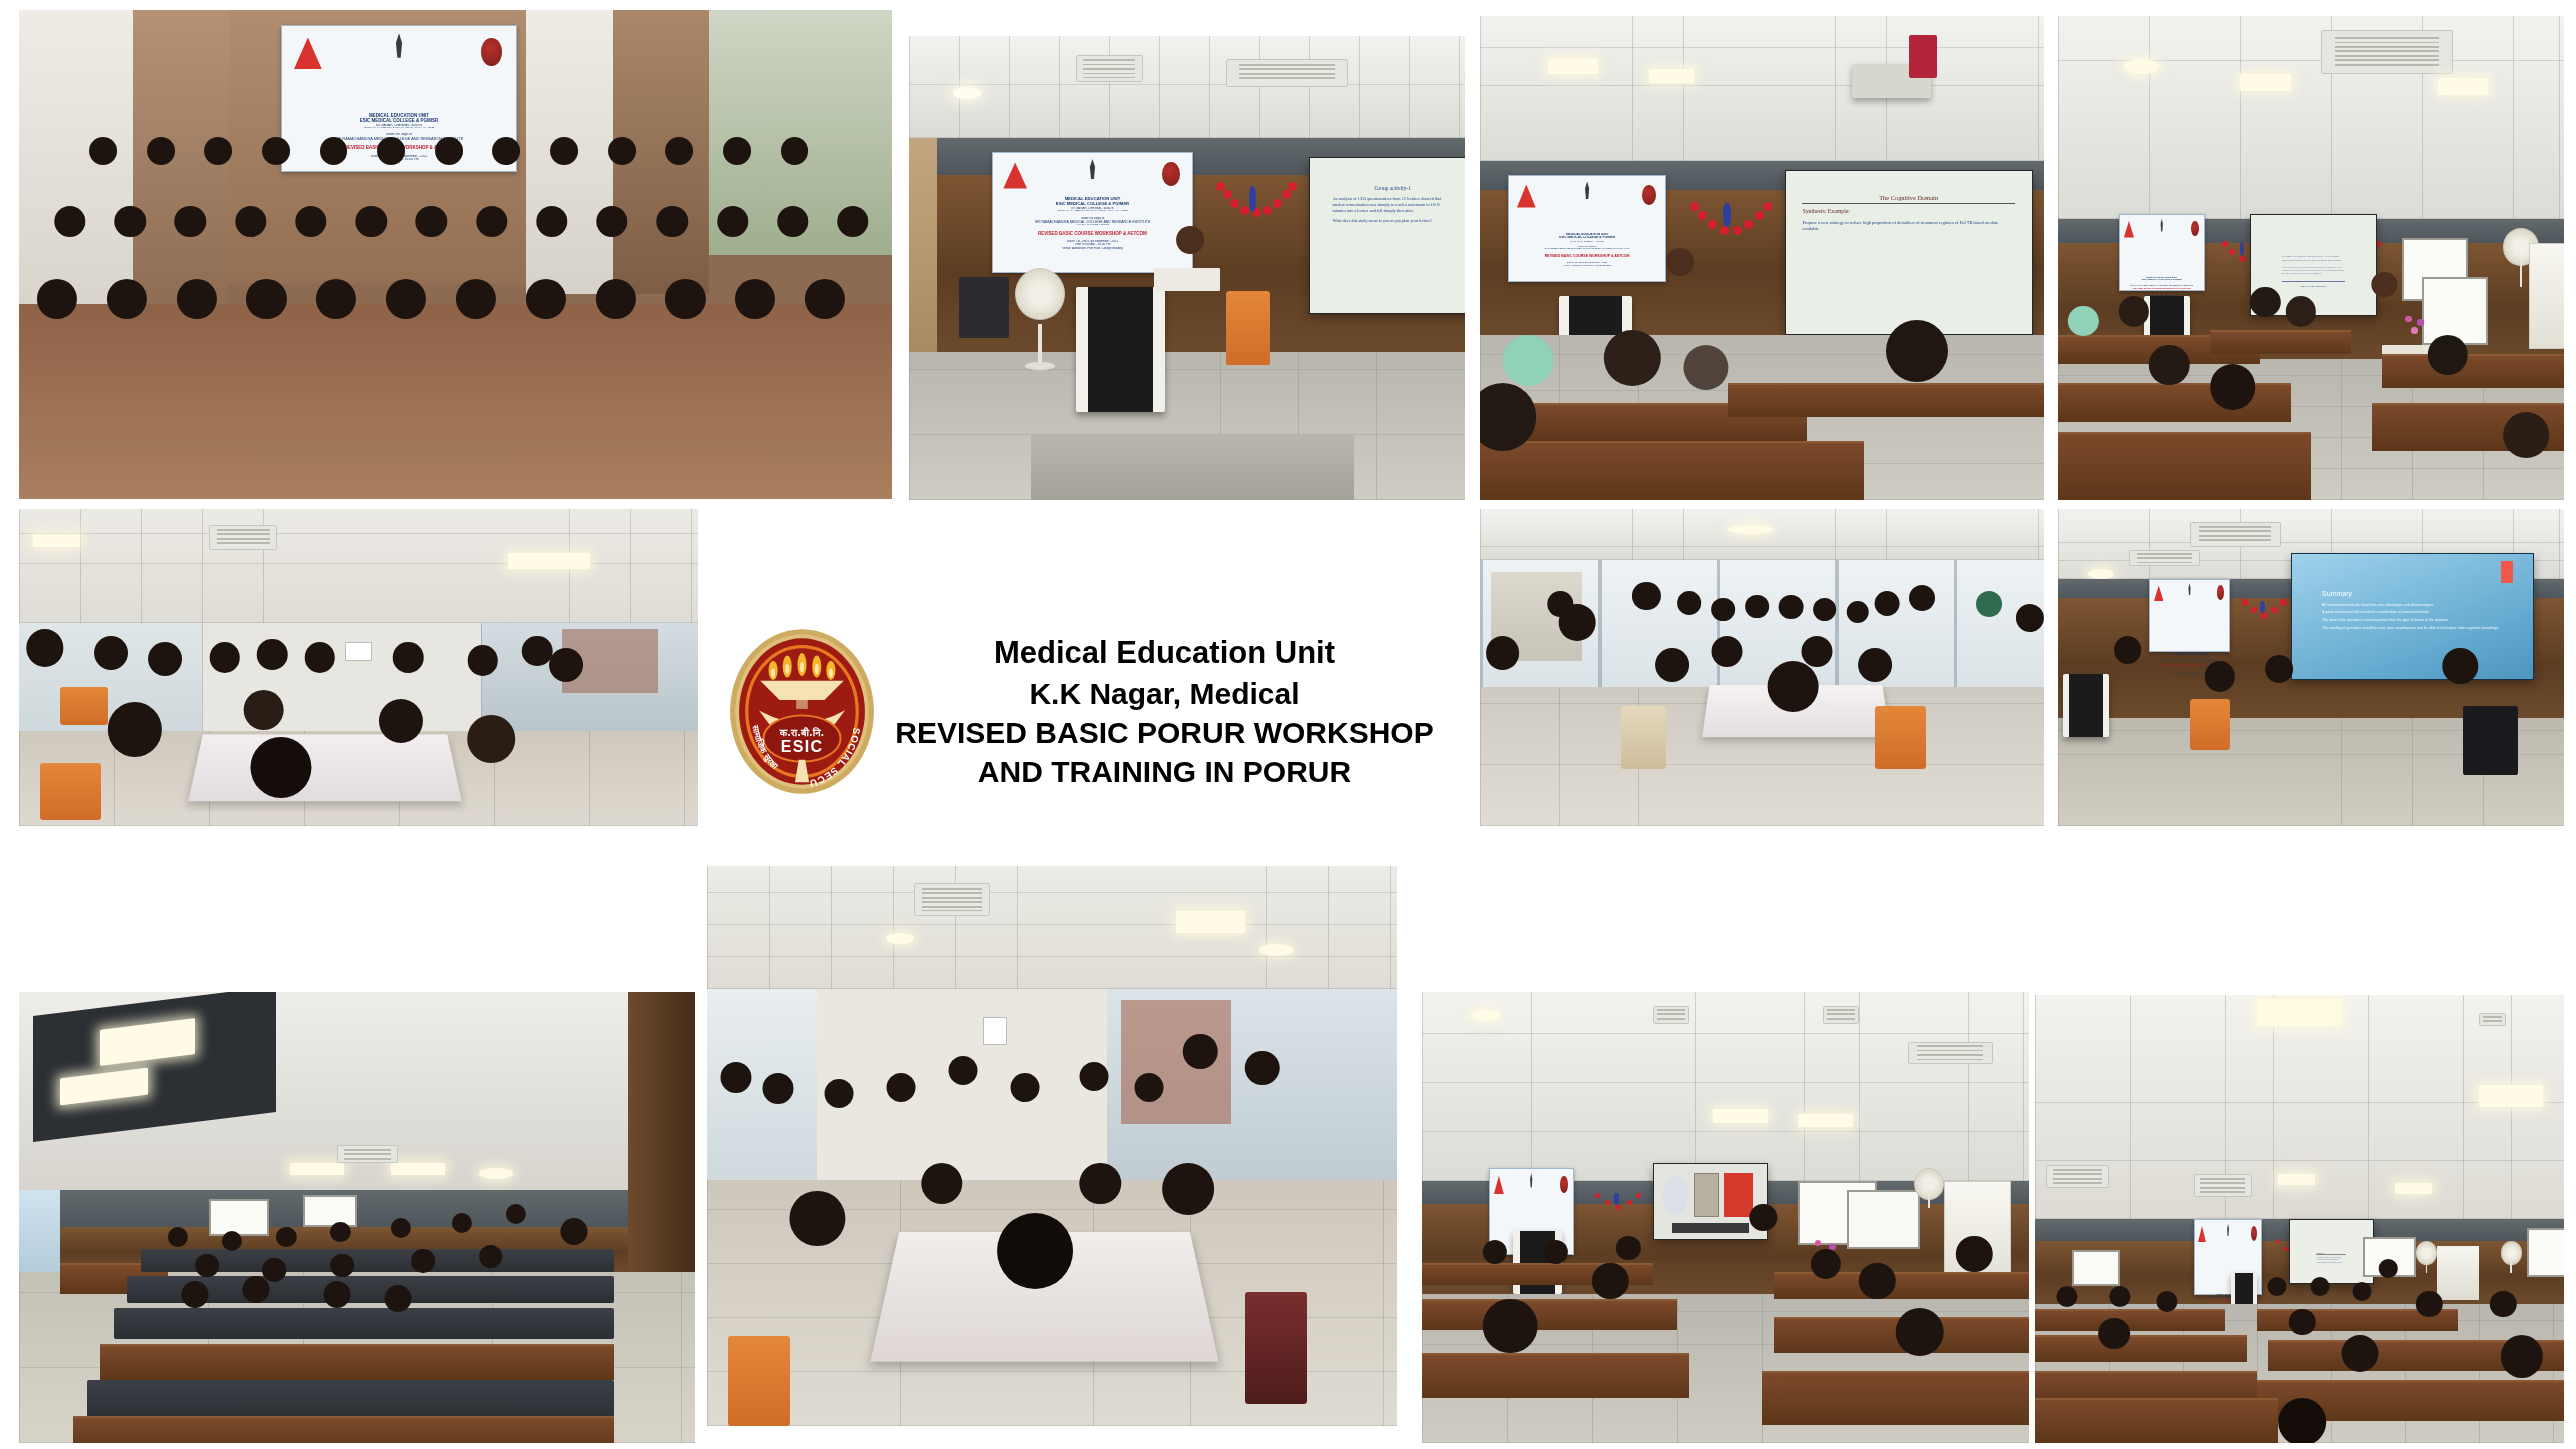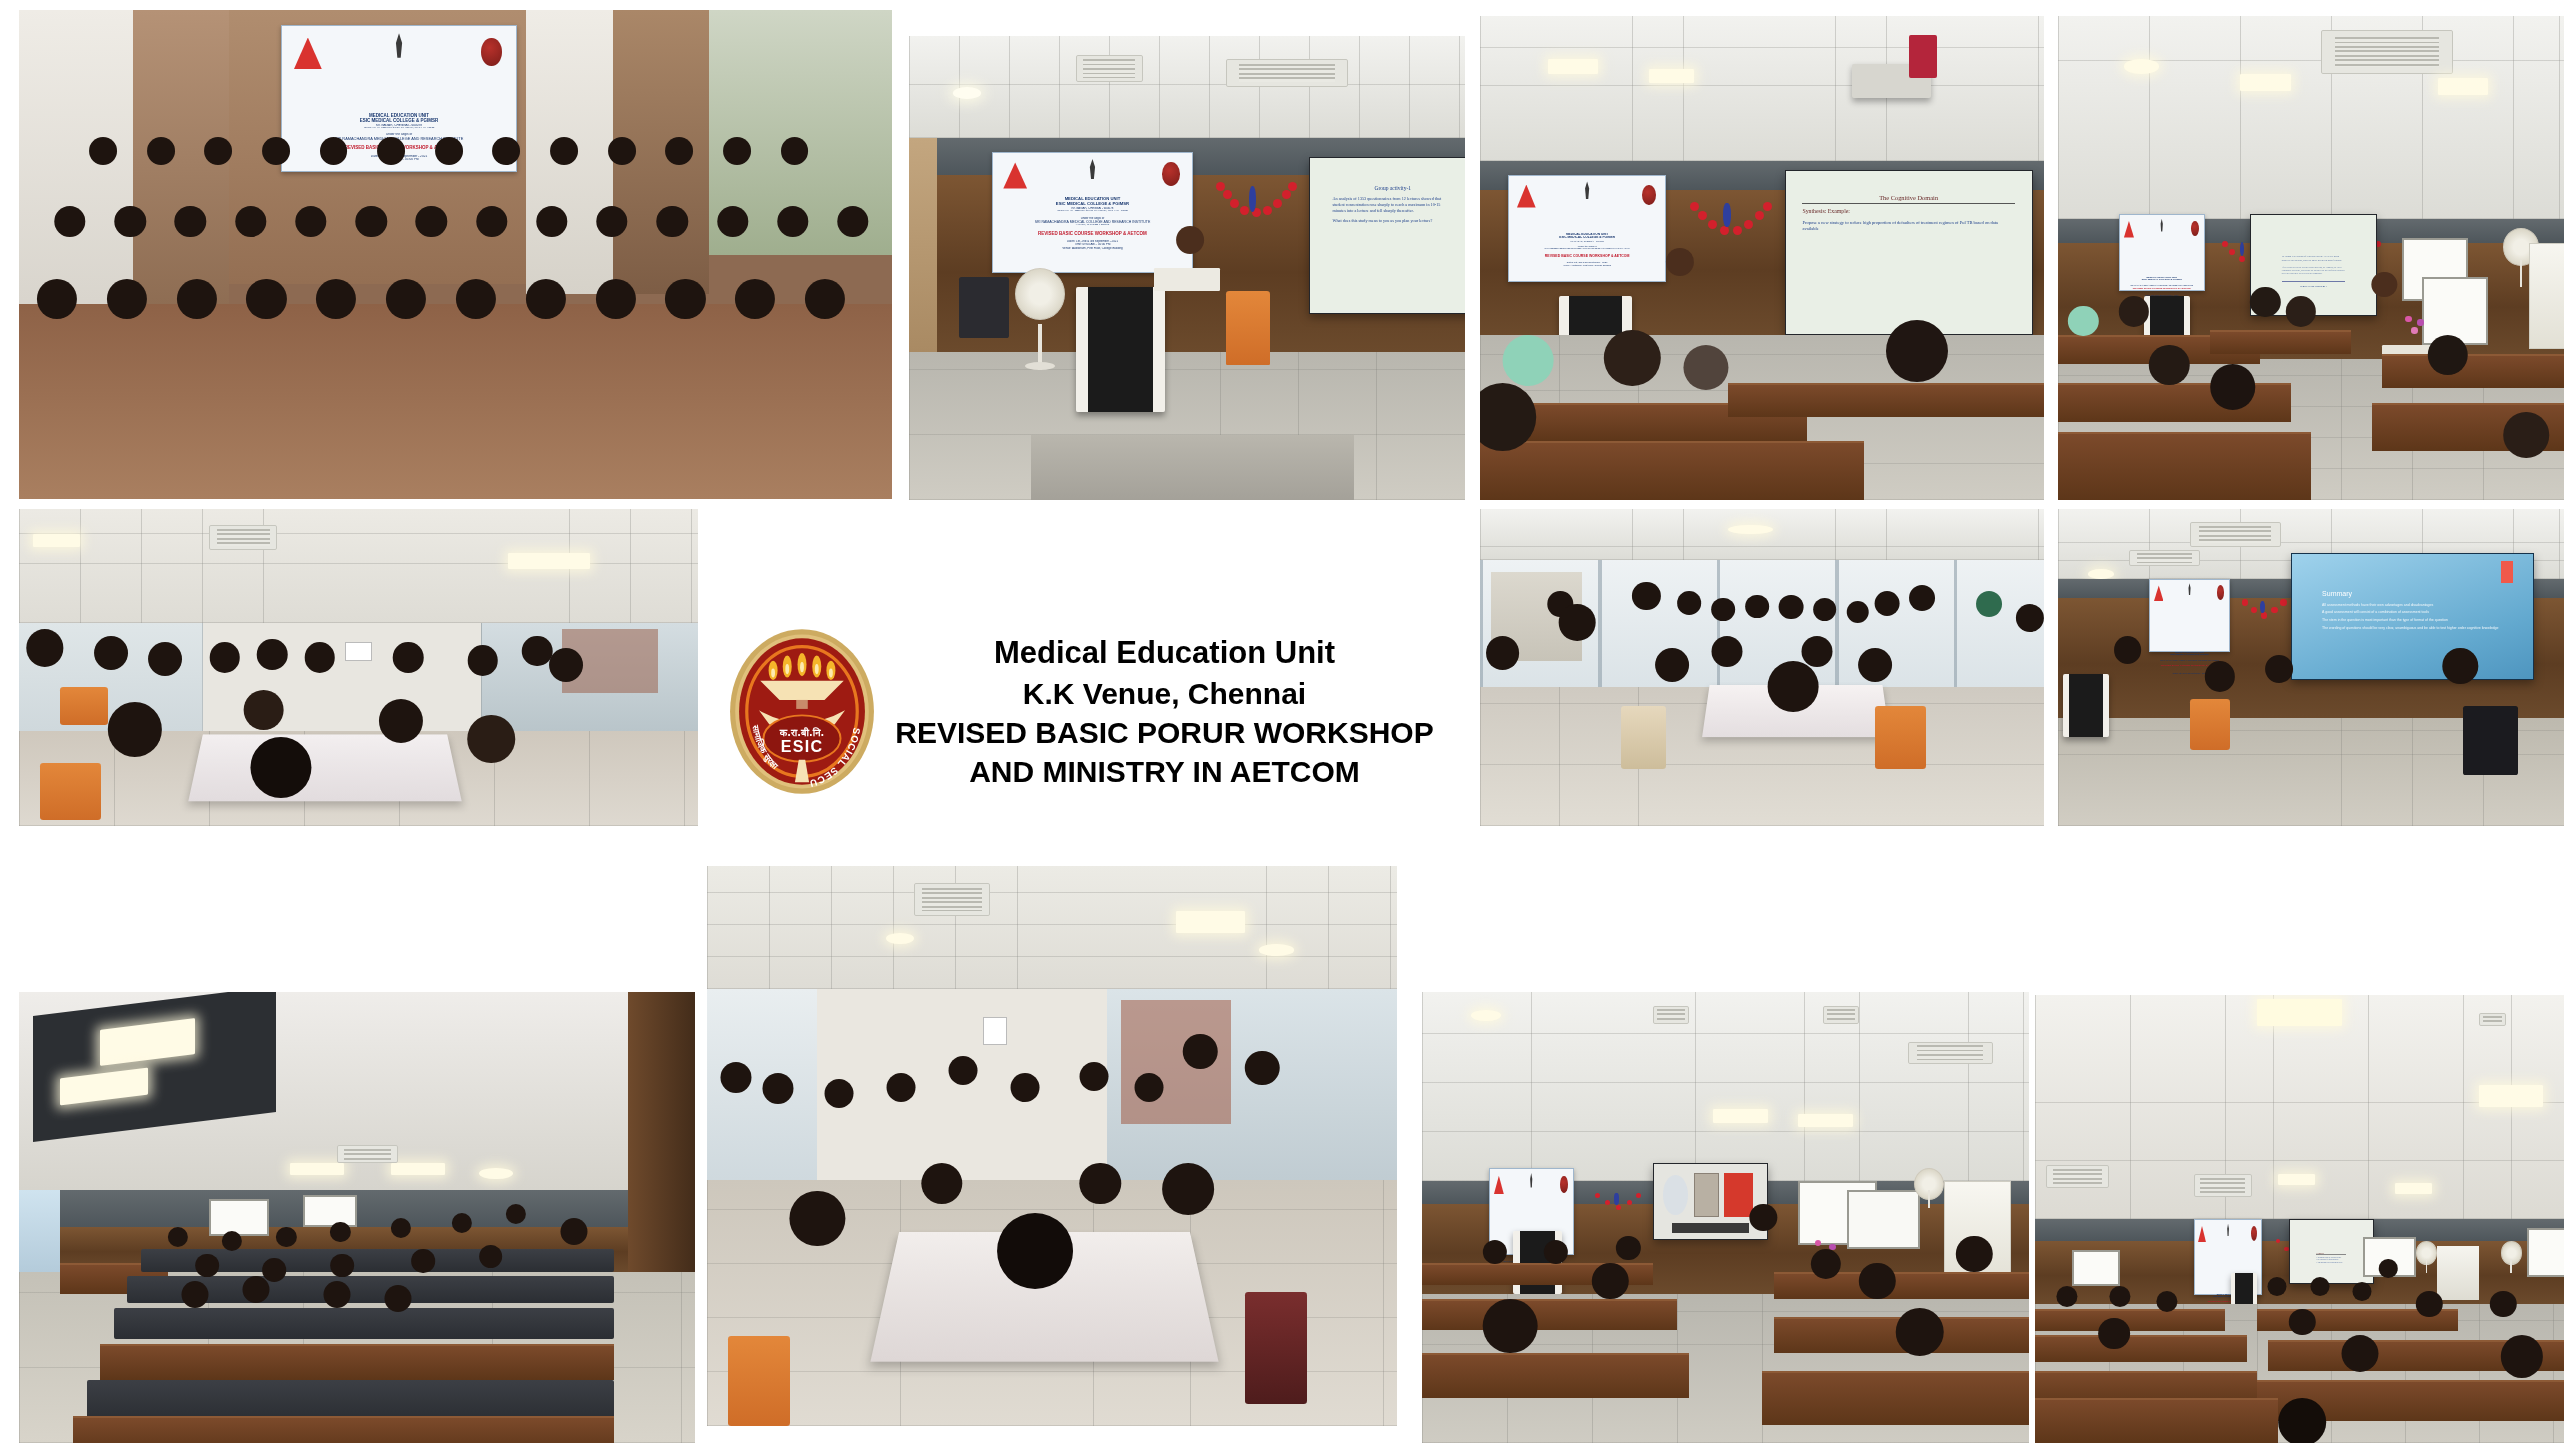--- a/index.html
+++ b/index.html
@@ -1321,20 +1321,20 @@
           <textPath href="#arcR" startOffset="4%">SOCIAL SECURITY</textPath>
         </text>
         <text fill="#ffffff" font-family="DejaVu Sans, sans-serif" font-size="13" font-weight="bold">
           <textPath href="#arcL" startOffset="2%">सामाजिक सुरक्षा</textPath>
         </text>
       </svg>
     </div>
 
     <div class="lines">
       <div class="t-bold" style="font-size:31px">Medical Education Unit</div>
-      <div class="t-bold" style="font-size:30px">K.K Venue, Chennai</div>
+      <div class="t-bold" style="font-size:30px">K.K Nagar, Medical</div>
       <div class="t-bold" style="font-size:30px">REVISED BASIC PORUR WORKSHOP</div>
-      <div class="t-bold" style="font-size:30px">AND MINISTRY IN AETCOM</div>
+      <div class="t-bold" style="font-size:30px">AND TRAINING IN PORUR</div>
     </div>
   </div>
 
 </div>
 
 
 </body></html>

